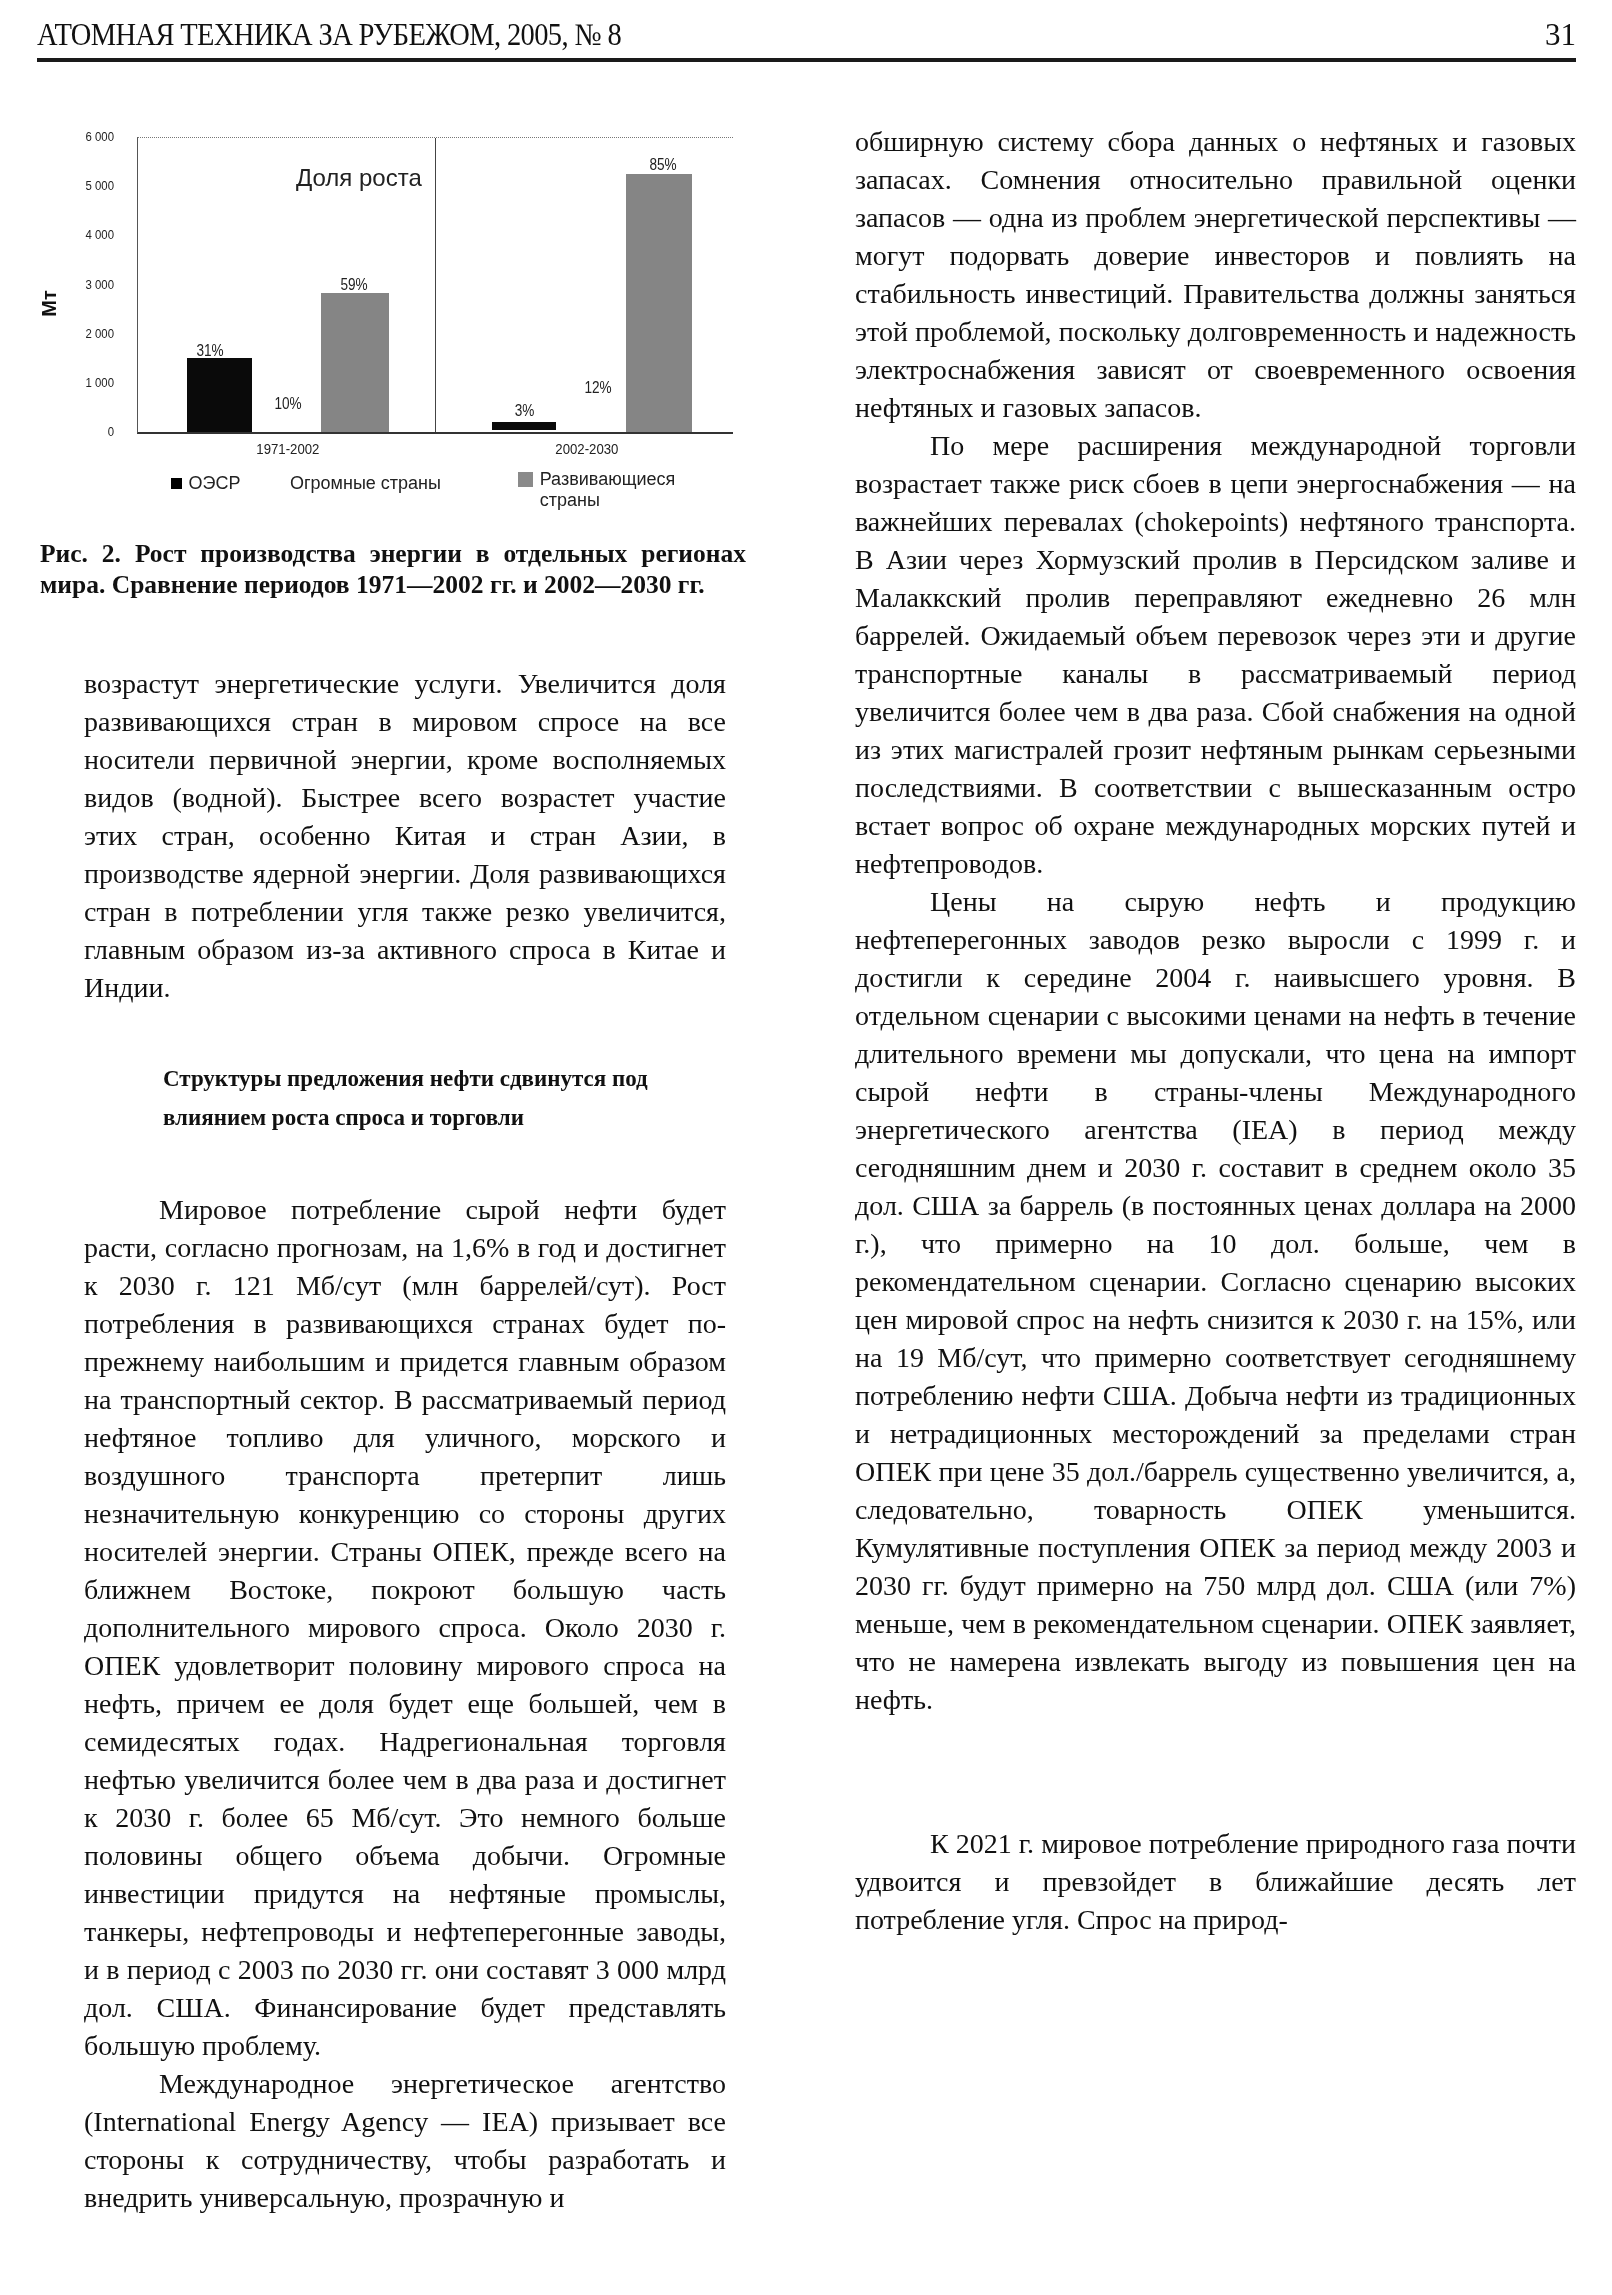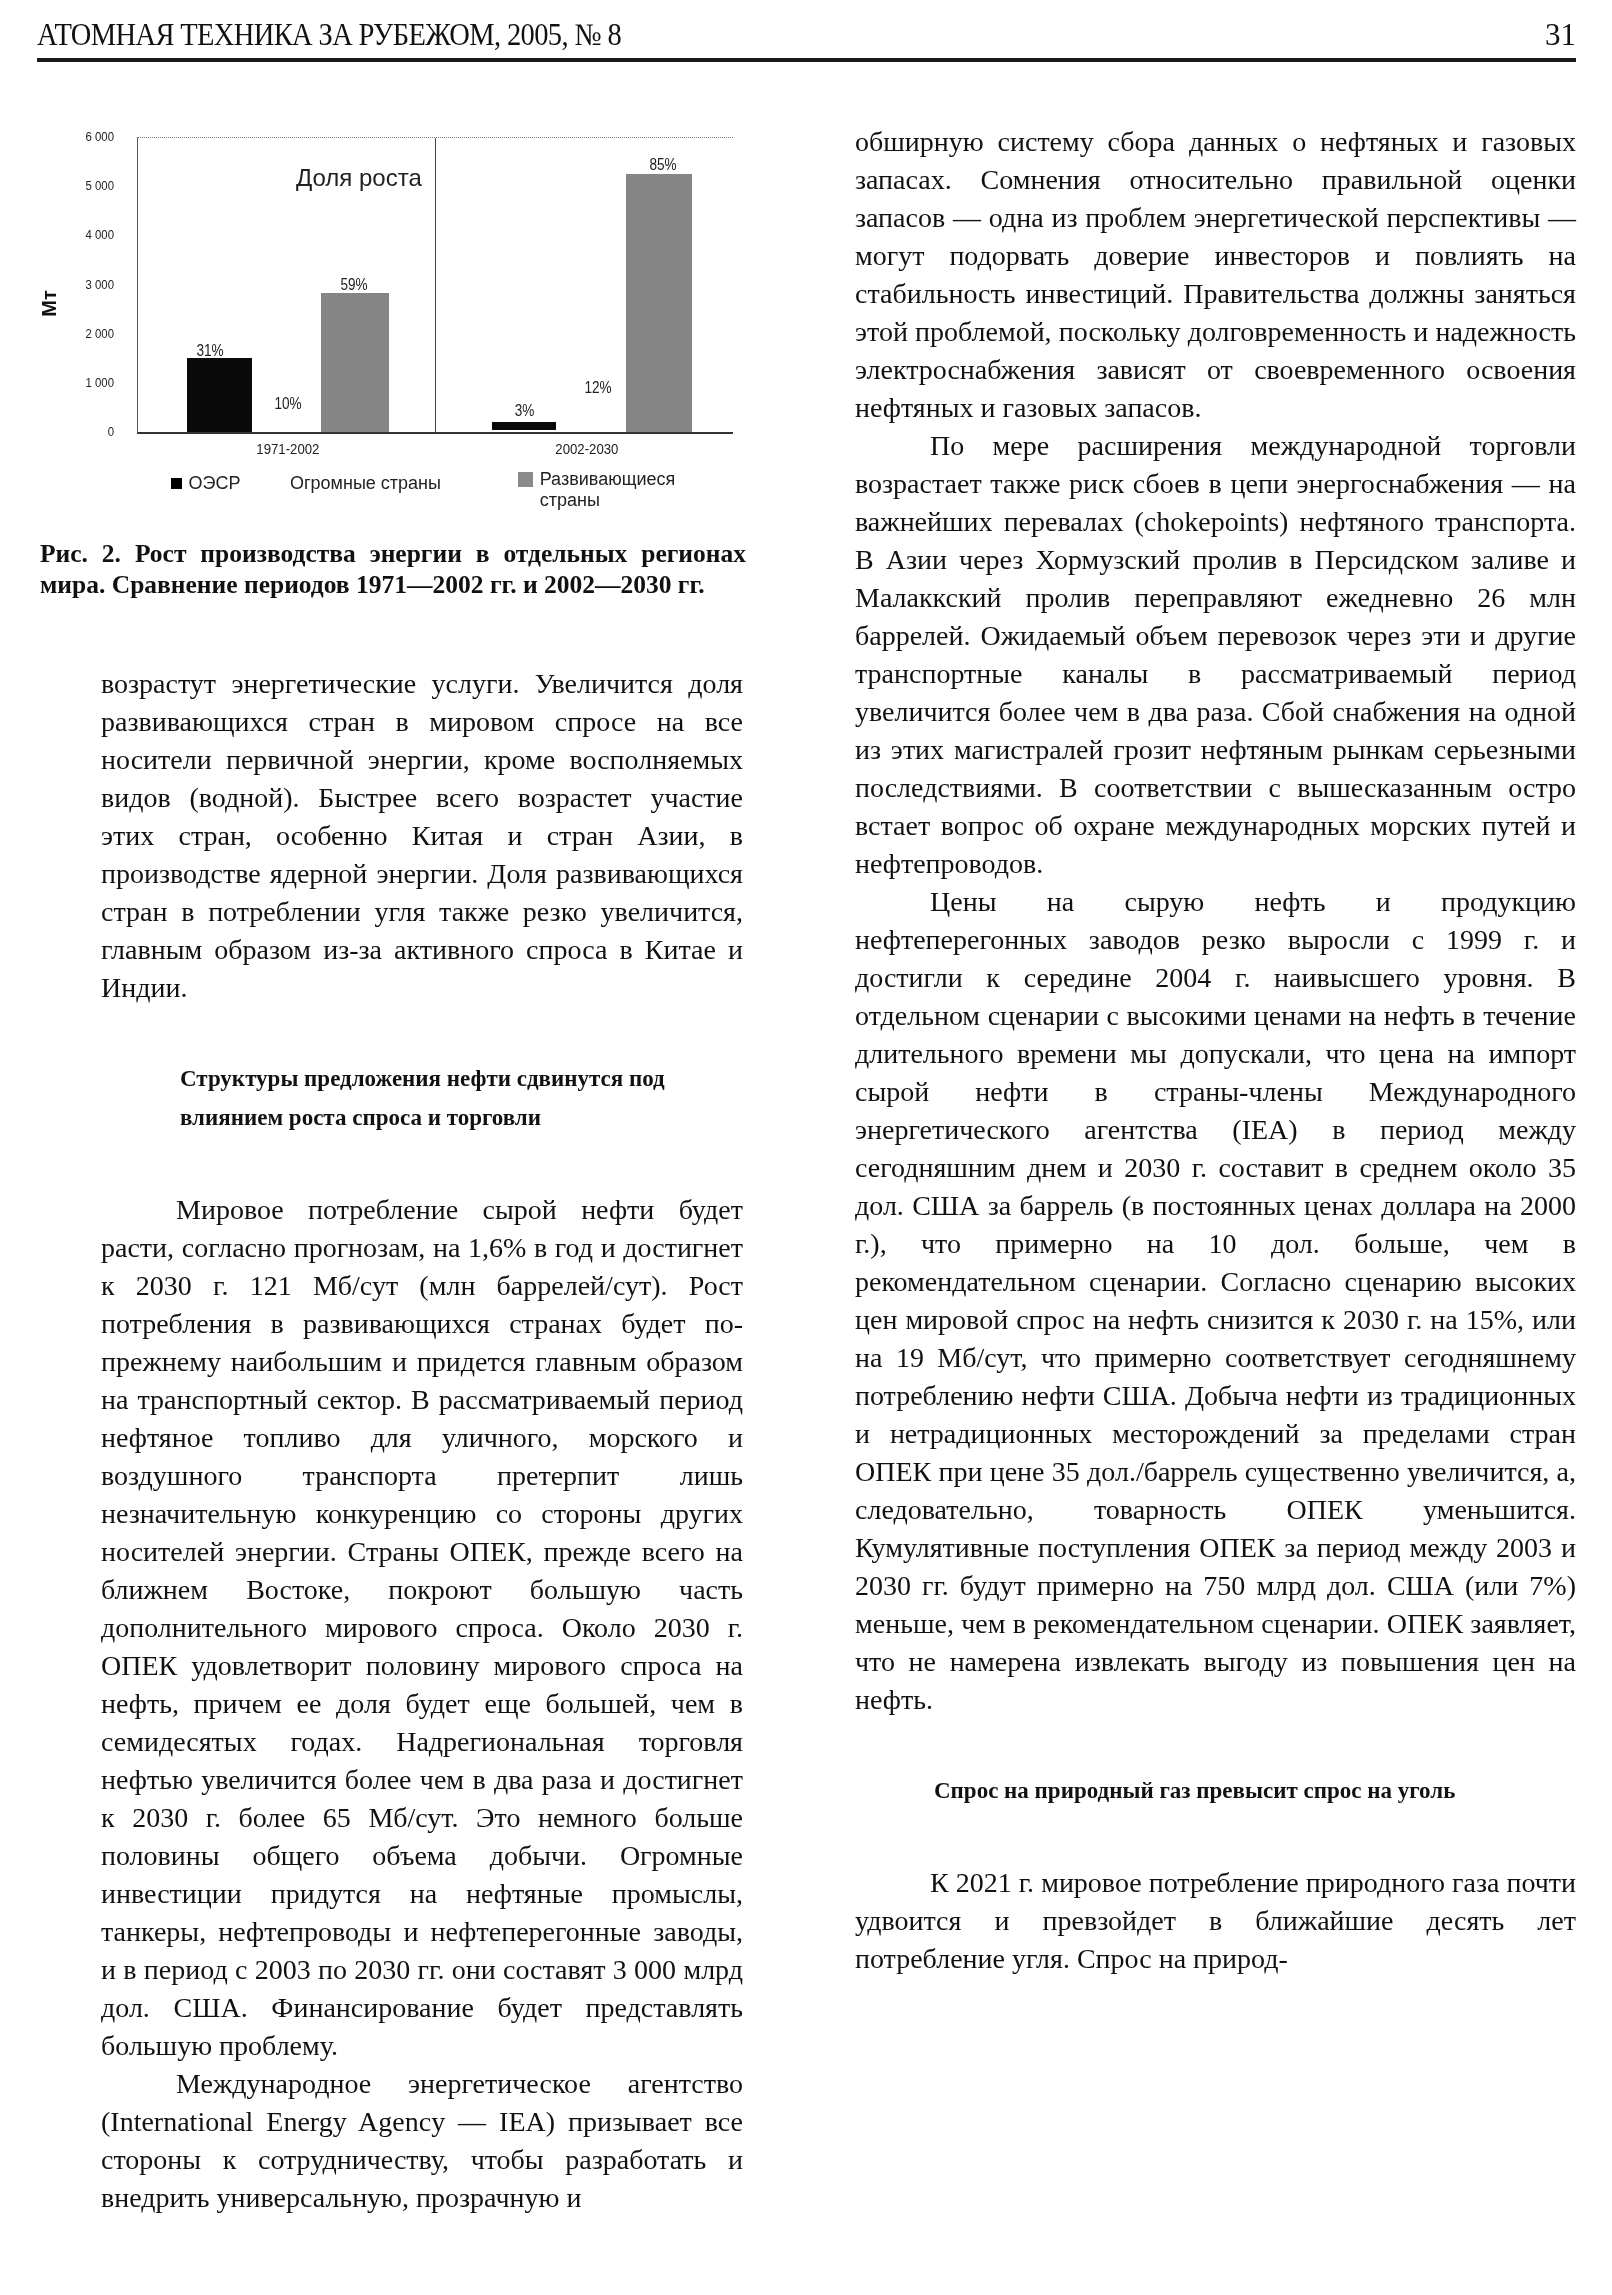--- a/index.html
+++ b/index.html
@@ -86,31 +86,30 @@
       <span>
         <span>Развивающиеся</span><br>
         <span>страны</span>
       </span>
     </div>
   </div>
 </div>
 
 <div class="caption">Рис. 2. Рост производства энергии в отдельных регионах мира. Сравнение периодов 1971—2002 гг. и 2002—2030 гг.</div>
 
-<div class="col" style="left:101px; top:665px; width:642px;">
+<div class="col" style="left:84px; top:665px; width:642px;">
   <p class="cont">возрастут энергетические услуги. Увеличится доля развивающихся стран в мировом спросе на все носители первичной энергии, кроме восполняемых видов (водной). Быстрее всего возрастет участие этих стран, особенно Китая и стран Азии, в производстве ядерной энергии. Доля развивающихся стран в потреблении угля также резко увеличится, главным образом из-за активного спроса в Китае и Индии.</p>
   <div style="height:52px"></div>
   <div class="heading">Структуры предложения нефти сдвинутся под влиянием роста спроса и торговли</div>
   <div style="height:54px"></div>
   <p class="indent">Мировое потребление сырой нефти будет расти, согласно прогнозам, на 1,6% в год и достигнет к 2030 г. 121 Мб/сут (млн баррелей/сут). Рост потребления в развивающихся странах будет по-прежнему наибольшим и придется главным образом на транспортный сектор. В рассматриваемый период нефтяное топливо для уличного, морского и воздушного транспорта претерпит лишь незначительную конкуренцию со стороны других носителей энергии. Страны ОПЕК, прежде всего на ближнем Востоке, покроют большую часть дополнительного мирового спроса. Около 2030 г. ОПЕК удовлетворит половину мирового спроса на нефть, причем ее доля будет еще большей, чем в семидесятых годах. Надрегиональная торговля нефтью увеличится более чем в два раза и достигнет к 2030 г. более 65 Мб/сут. Это немного больше половины общего объема добычи. Огромные инвестиции придутся на нефтяные промыслы, танкеры, нефтепроводы и нефтеперегонные заводы, и в период с 2003 по 2030 гг. они составят 3 000 млрд дол. США. Финансирование будет представлять большую проблему.</p>
   <p class="indent">Международное энергетическое агентство (International Energy Agency — IEA) призывает все стороны к сотрудничеству, чтобы разработать и внедрить универсальную, прозрачную и</p>
 </div>
 
 <div class="col" style="left:855px; top:123px; width:721px;">
   <p class="cont">обширную систему сбора данных о нефтяных и газовых запасах. Сомнения относительно правильной оценки запасов — одна из проблем энергетической перспективы — могут подорвать доверие инвесторов и повлиять на стабильность инвестиций. Правительства должны заняться этой проблемой, поскольку долговременность и надежность электроснабжения зависят от своевременного освоения нефтяных и газовых запасов.</p>
   <p class="indent">По мере расширения международной торговли возрастает также риск сбоев в цепи энергоснабжения — на важнейших перевалах (chokepoints) нефтяного транспорта. В Азии через Хормузский пролив в Персидском заливе и Малаккский пролив переправляют ежедневно 26 млн баррелей. Ожидаемый объем перевозок через эти и другие транспортные каналы в рассматриваемый период увеличится более чем в два раза. Сбой снабжения на одной из этих магистралей грозит нефтяным рынкам серьезными последствиями. В соответствии с вышесказанным остро встает вопрос об охране международных морских путей и нефтепроводов.</p>
   <p class="indent">Цены на сырую нефть и продукцию нефтеперегонных заводов резко выросли с 1999 г. и достигли к середине 2004 г. наивысшего уровня. В отдельном сценарии с высокими ценами на нефть в течение длительного времени мы допускали, что цена на импорт сырой нефти в страны-члены Международного энергетического агентства (IEA) в период между сегодняшним днем и 2030 г. составит в среднем около 35 дол. США за баррель (в постоянных ценах доллара на 2000 г.), что примерно на 10 дол. больше, чем в рекомендательном сценарии. Согласно сценарию высоких цен мировой спрос на нефть снизится к 2030 г. на 15%, или на 19 Мб/сут, что примерно соответствует сегодняшнему потреблению нефти США. Добыча нефти из традиционных и нетрадиционных месторождений за пределами стран ОПЕК при цене 35 дол./баррель существенно увеличится, а, следовательно, товарность ОПЕК уменьшится. Кумулятивные поступления ОПЕК за период между 2003 и 2030 гг. будут примерно на 750 млрд дол. США (или 7%) меньше, чем в рекомендательном сценарии. ОПЕК заявляет, что не намерена извлекать выгоду из повышения цен на нефть.</p>
   <div style="height:52px"></div>
-  <div class="heading">Спрос на природный газ превысит спрос на уголь</div>
   <div style="height:54px"></div>
   <p class="indent">К 2021 г. мировое потребление природного газа почти удвоится и превзойдет в ближайшие десять лет потребление угля. Спрос на природ-</p>
 </div>
 
 
 </body></html>

